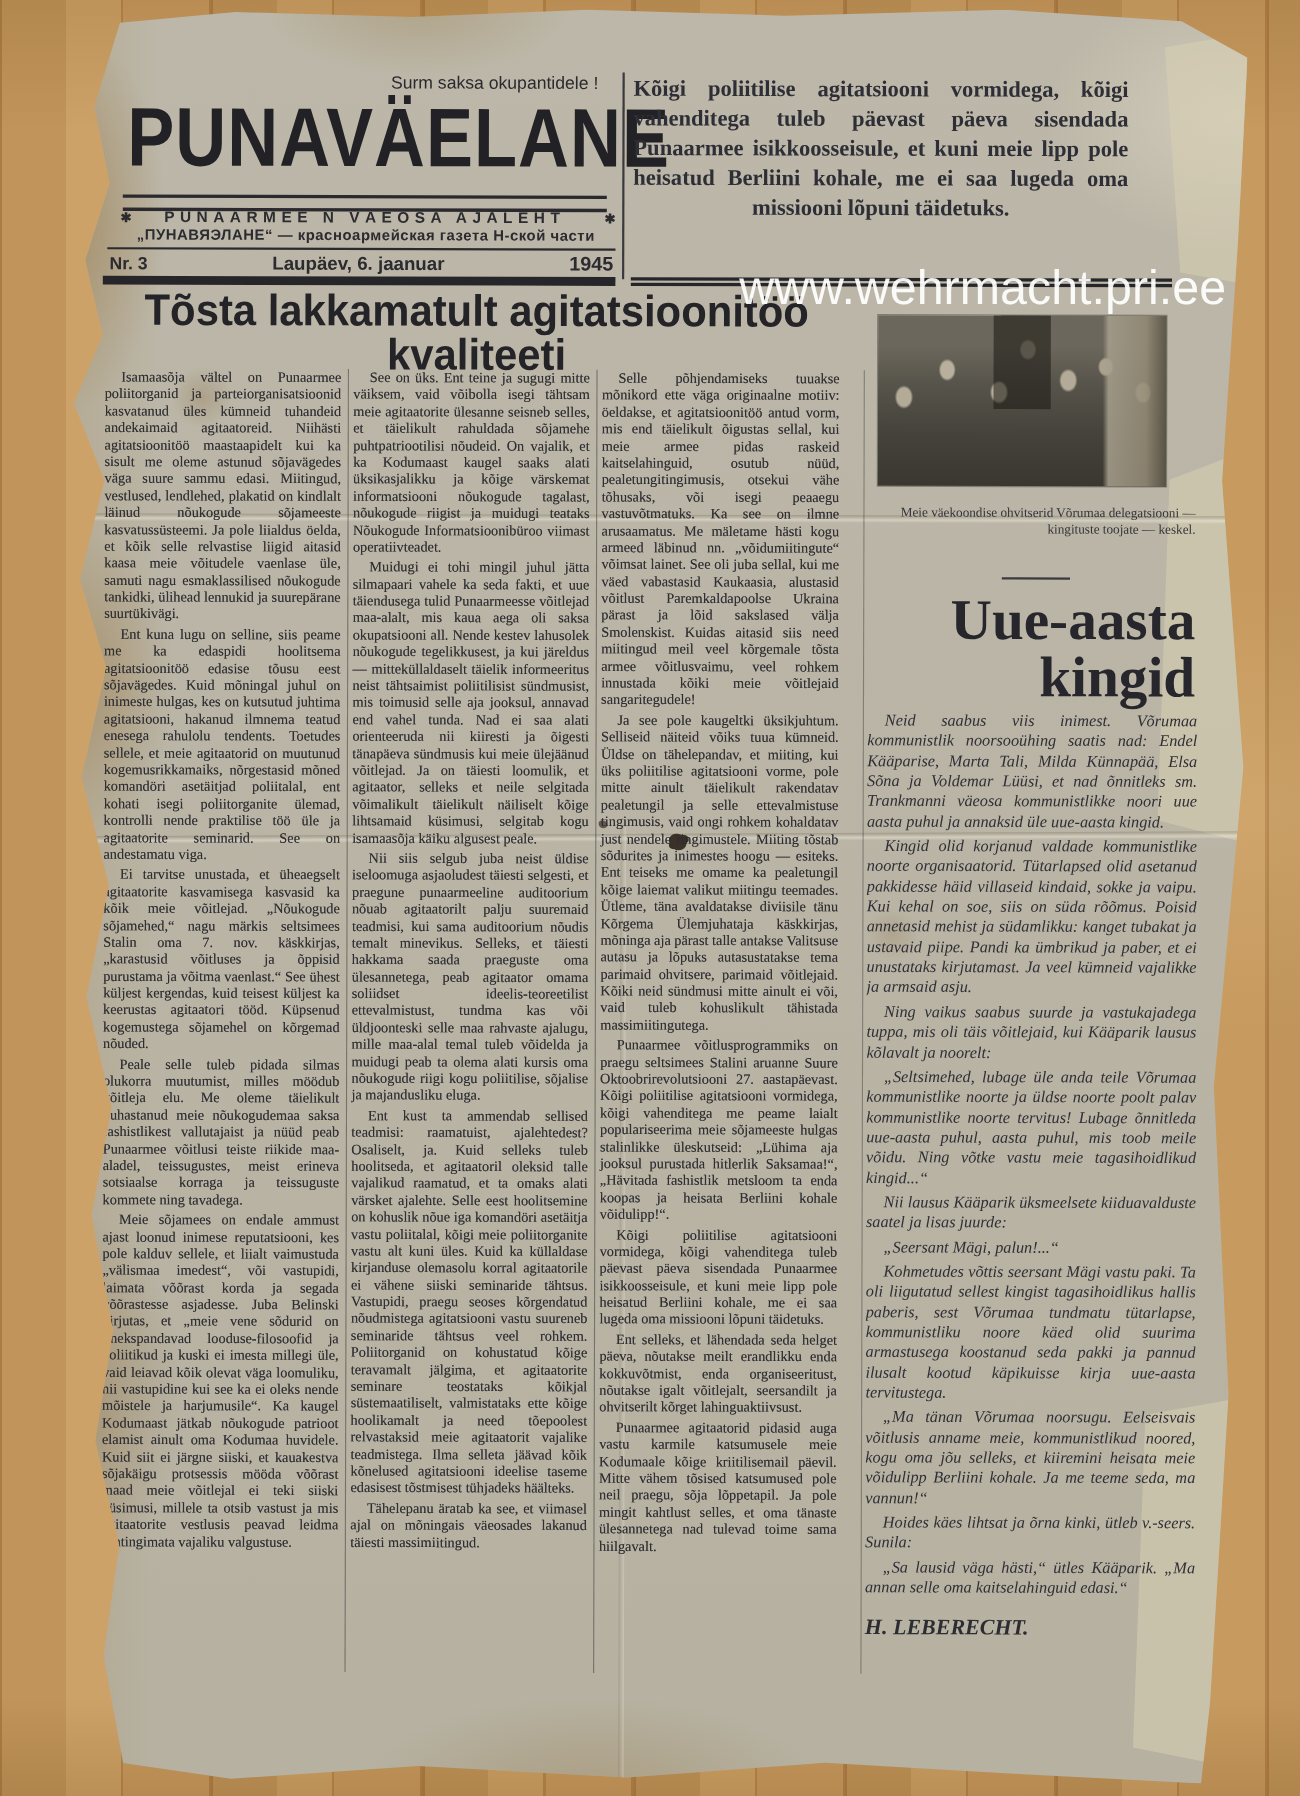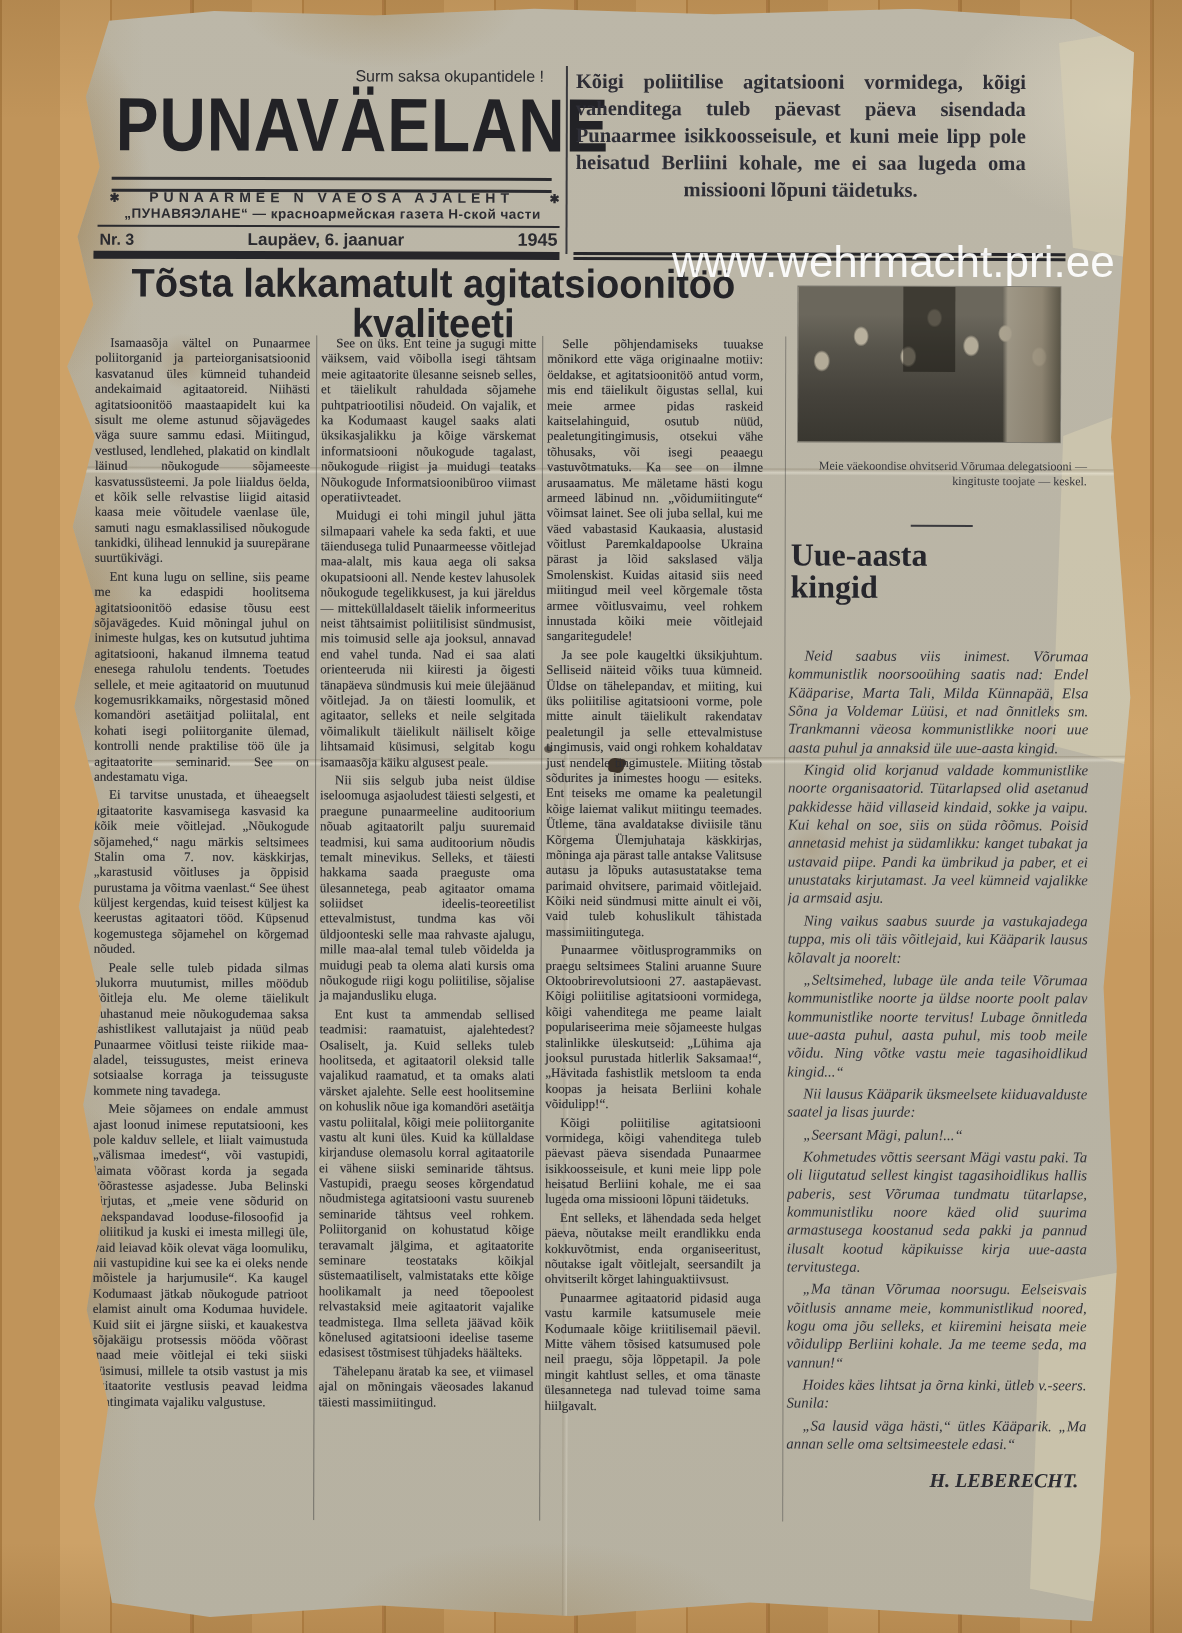--- a/index.html
+++ b/index.html
@@ -104,26 +104,26 @@
       radial-gradient(ellipse 13px 16px at 52% 20%, #a9a18e 0 45%, transparent 60%),
       radial-gradient(ellipse 14px 18px at 66% 38%, #b3ab98 0 45%, transparent 60%),
       radial-gradient(ellipse 12px 15px at 79% 30%, #aaa28f 0 45%, transparent 60%),
       radial-gradient(ellipse 13px 17px at 92% 45%, #b0a895 0 45%, transparent 60%),
       linear-gradient(180deg, #6b675c 0 18%, #57544b 40%, #45423b 70%, #393730 100%);
     box-shadow:0 0 0 1px rgba(40,40,40,.4);}
   .photo-doorway{position:absolute;left:40%;top:0;width:20%;height:55%;background:rgba(25,23,18,.55);}
   .caption{position:absolute;left:738px;top:452px;width:296px;text-align:right;
     font-size:12px;line-height:1.25;color:#34343a;}
   .cap-rule{position:absolute;left:858px;top:518px;width:62px;height:2px;background:#3a3a3e;}
-  .headline2{position:absolute;left:738px;top:532px;width:296px;text-align:left;
-    font-family:"Liberation Serif",serif;font-weight:bold;font-size:32px;line-height:1.0;color:#26262c;}
+  .headline2{position:absolute;left:738px;top:532px;width:296px;text-align:right;
+    font-family:"Liberation Serif",serif;font-weight:bold;font-size:52px;line-height:1.0;color:#26262c;}
   .article2{position:absolute;left:736px;top:640px;width:300px;height:810px;overflow:hidden;}
   .article2 p{margin:0 0 4px;font-style:italic;font-size:14.8px;line-height:1.24;
     text-align:justify;text-indent:16px;color:#2f2f36;}
-  .signature{position:absolute;left:736px;top:1462px;width:292px;text-align:right;
+  .signature{position:absolute;left:736px;top:1462px;width:292px;text-align:left;
     font-style:italic;font-weight:bold;font-size:20px;color:#2c2c32;}
 </style>
 </head>
 <body>
 
 <div class="wood-shade"></div>
 
 <div class="paper">
 
   <div class="flap f1"></div>
@@ -199,19 +199,19 @@
   <div class="article2">
       <p>Neid saabus viis inimest. Võrumaa kommunistlik noorsooühing saatis nad: Endel Kääparise, Marta Tali, Milda Künnapää, Elsa Sõna ja Voldemar Lüüsi, et nad õnnitleks sm. Trankmanni väeosa kommunistlikke noori uue aasta puhul ja annaksid üle uue-aasta kingid.</p>
       <p>Kingid olid korjanud valdade kommunistlike noorte organisaatorid. Tütarlapsed olid asetanud pakkidesse häid villaseid kindaid, sokke ja vaipu. Kui kehal on soe, siis on süda rõõmus. Poisid annetasid mehist ja südamlikku: kanget tubakat ja ustavaid piipe. Pandi ka ümbrikud ja paber, et ei unustataks kirjutamast. Ja veel kümneid vajalikke ja armsaid asju.</p>
       <p>Ning vaikus saabus suurde ja vastukajadega tuppa, mis oli täis võitlejaid, kui Kääparik lausus kõlavalt ja noorelt:</p>
       <p>„Seltsimehed, lubage üle anda teile Võrumaa kommunistlike noorte ja üldse noorte poolt palav kommunistlike noorte tervitus! Lubage õnnitleda uue-aasta puhul, aasta puhul, mis toob meile võidu. Ning võtke vastu meie tagasihoidlikud kingid...“</p>
       <p>Nii lausus Kääparik üksmeelsete kiiduavalduste saatel ja lisas juurde:</p>
       <p>„Seersant Mägi, palun!...“</p>
       <p>Kohmetudes võttis seersant Mägi vastu paki. Ta oli liigutatud sellest kingist tagasihoidlikus hallis paberis, sest Võrumaa tundmatu tütarlapse, kommunistliku noore käed olid suurima armastusega koostanud seda pakki ja pannud ilusalt kootud käpikuisse kirja uue-aasta tervitustega.</p>
       <p>„Ma tänan Võrumaa noorsugu. Eelseisvais võitlusis anname meie, kommunistlikud noored, kogu oma jõu selleks, et kiiremini heisata meie võidulipp Berliini kohale. Ja me teeme seda, ma vannun!“</p>
       <p>Hoides käes lihtsat ja õrna kinki, ütleb v.-seers. Sunila:</p>
-      <p>„Sa lausid väga hästi,“ ütles Kääparik. „Ma annan selle oma seltsimeestele edasi.“</p>
+      <p>„Sa lausid väga hästi,“ ütles Kääparik. „Ma annan selle oma kaitselahinguid edasi.“</p>
     </div>
   <div class="signature">H. LEBERECHT.</div>
 
 </div>
 
 <div class="watermark">www.wehrmacht.pri.ee</div>
 
 </body></html>

